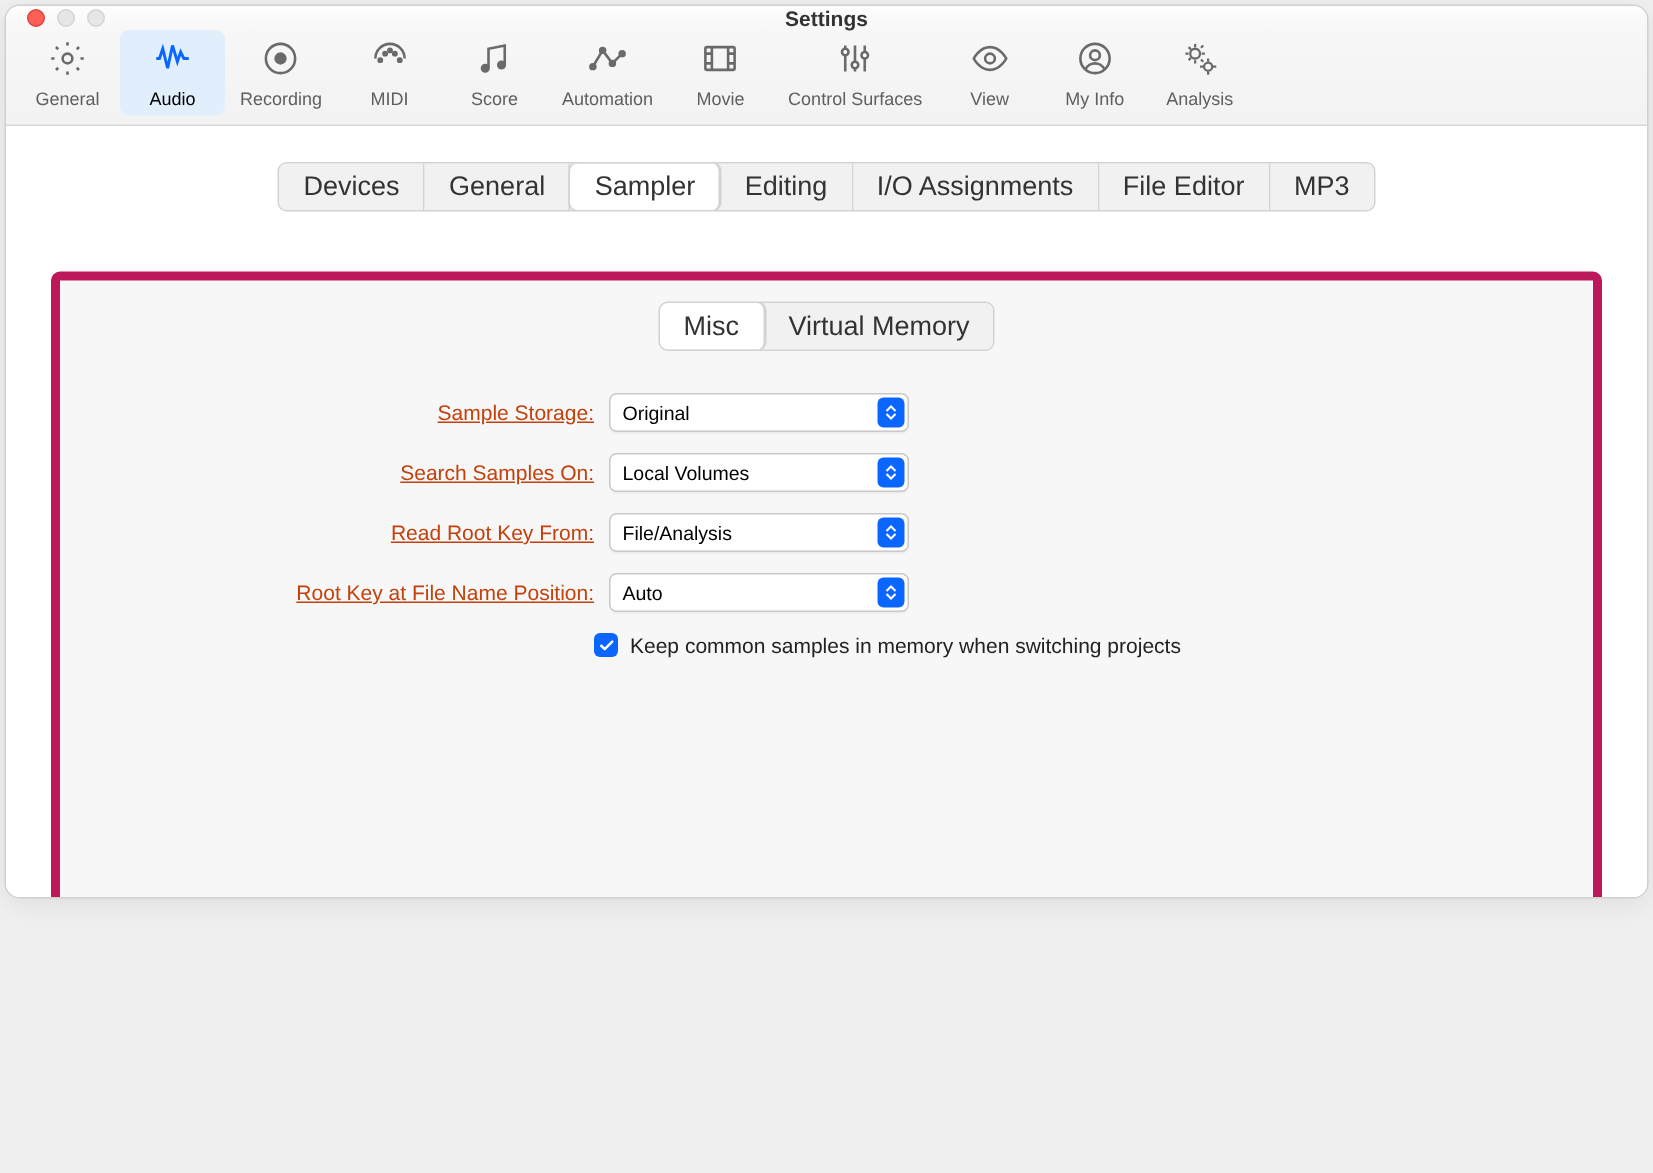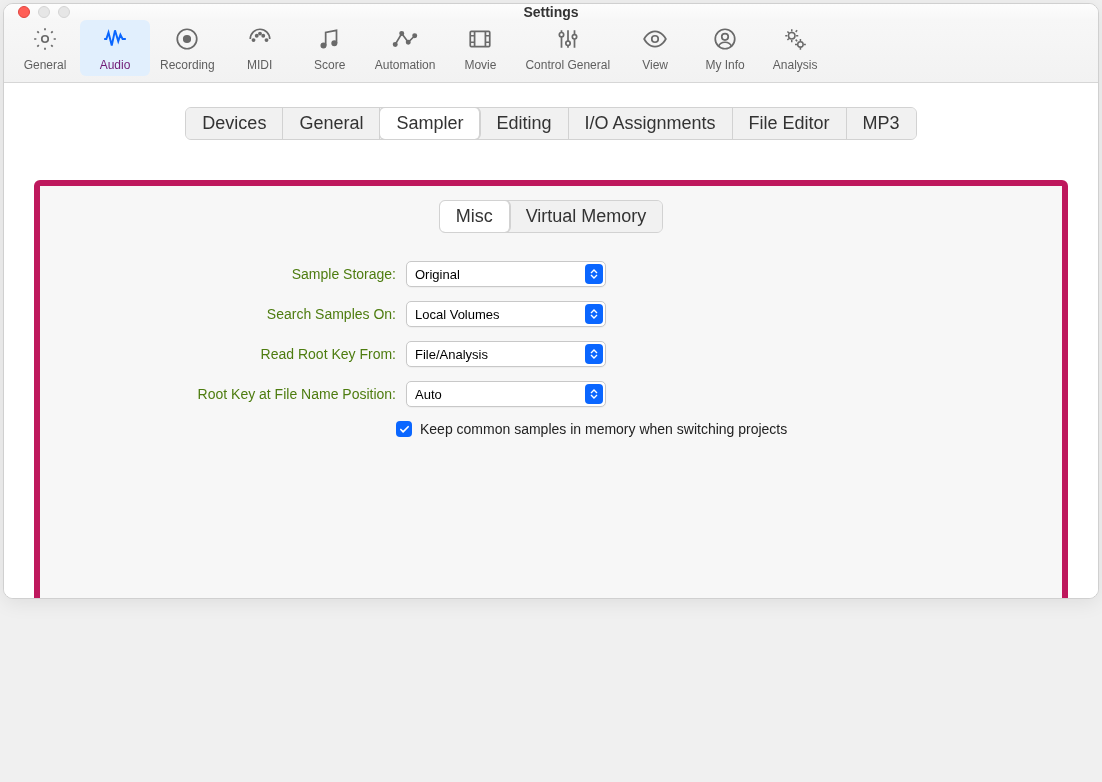--- a/index.html
+++ b/index.html
@@ -59,21 +59,21 @@
       align-items: center;
       justify-content: center;
       padding: 6px 10px 4px 10px;
       min-width: 70px;
       border-radius: 6px;
       cursor: default;
       color: #5f5f5f;
     }
     .toolbar-item.selected {
       background: #e1effd;
-      color: #701a75;
+      color: #000000;
     }
     .toolbar-item.selected svg { color:#0a66ff; }
     .toolbar-item svg { color:#6a6a6a; }
     .toolbar-label {
       font-size: 12px;
       margin-top: 2px;
     }
     .content {
       flex: 1;
       padding: 24px 30px 30px 30px;
@@ -119,21 +119,22 @@
       display: grid;
       grid-template-columns: 310px 200px;
       column-gap: 10px;
       row-gap: 14px;
       align-items: center;
       margin-left: 16px;
     }
     .form-label {
       text-align: right;
       font-size: 14px;
-      color: #4d7c0f;
+      color: #c2410c;
+      text-decoration: underline;
     }
     .select {
       display: flex;
       align-items: center;
       justify-content: space-between;
       background: #fff;
       border: 1px solid #c8c8c8;
       border-radius: 5px;
       height: 26px;
       padding: 0 2px 0 8px;
@@ -261,21 +262,21 @@
 
     <div class="toolbar-item">
       <span>
         <svg width="26" height="26" viewBox="0 0 24 24" fill="none" stroke="currentColor" stroke-width="1.6">
             <path d="M6 4v16M12 4v16M18 4v16"></path>
             <circle cx="6" cy="8" r="2" fill="#fff"></circle>
             <circle cx="12" cy="16" r="2" fill="#fff"></circle>
             <circle cx="18" cy="10" r="2" fill="#fff"></circle>
           </svg>
       </span>
-      <span class="toolbar-label">Control General</span>
+      <span class="toolbar-label">Control Surfaces</span>
     </div>
 
     <div class="toolbar-item">
       <span>
         <svg width="26" height="26" viewBox="0 0 24 24" fill="none" stroke="currentColor" stroke-width="1.6">
             <path d="M2 12s3.5-7 10-7 10 7 10 7-3.5 7-10 7S2 12 2 12z"></path>
             <circle cx="12" cy="12" r="3"></circle>
           </svg>
       </span>
       <span class="toolbar-label">View</span>

